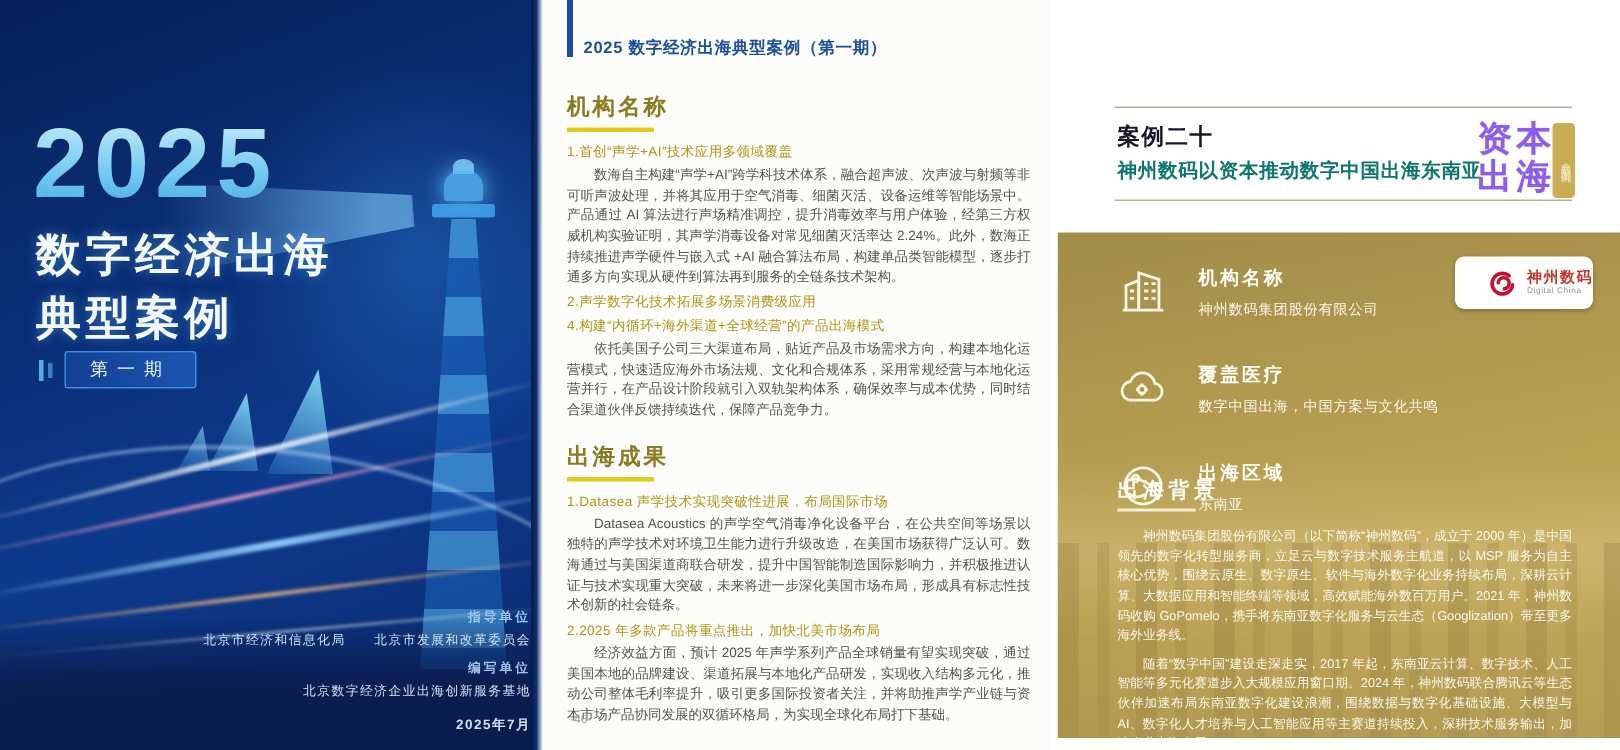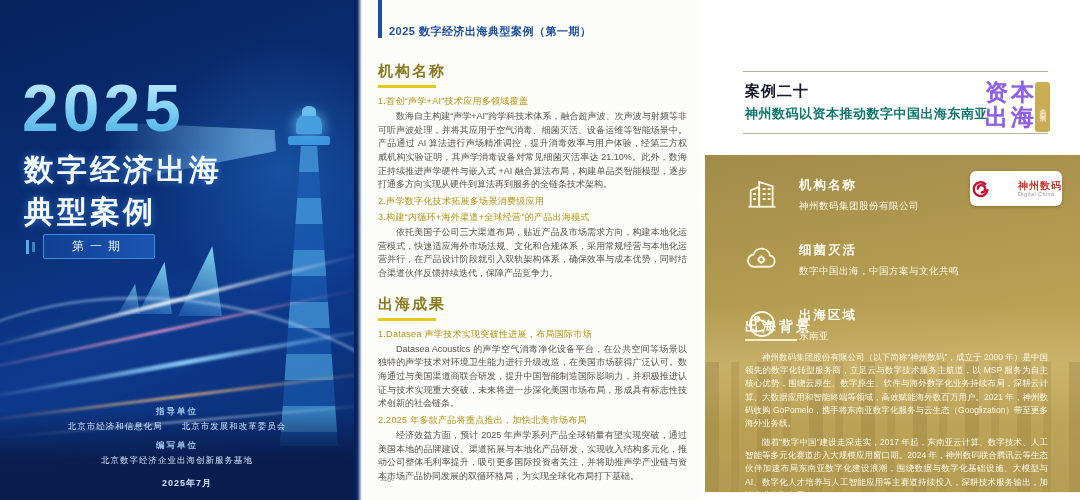--- a/index.html
+++ b/index.html
@@ -12,21 +12,21 @@
   .c-glow{position:absolute;left:150px;top:40px;width:260px;height:260px;border-radius:50%;
           background:radial-gradient(circle,rgba(60,160,255,.28) 0%,rgba(60,160,255,0) 70%);}
   .c-year{position:absolute;left:22px;top:70px;font-size:66px;font-weight:800;letter-spacing:4px;
           color:#7fd0f0;background:linear-gradient(180deg,#d6f3fd 0%,#79cdf2 55%,#3fa8e2 100%);
           -webkit-background-clip:text;background-clip:text;-webkit-text-fill-color:transparent;}
   .c-t1{position:absolute;left:24px;top:150px;font-size:30px;font-weight:800;color:#f4f9ff;letter-spacing:3px;text-shadow:0 0 8px rgba(90,180,255,.5);}
   .c-t2{position:absolute;left:24px;top:192px;font-size:30px;font-weight:800;color:#f4f9ff;letter-spacing:3px;text-shadow:0 0 8px rgba(90,180,255,.5);}
   .c-badge-wrap{position:absolute;left:26px;top:234px;display:flex;align-items:center;}
   .c-badge-tick{width:3px;height:14px;background:#5fc6f5;margin-right:3px;opacity:.85;}
   .c-badge-tick.t2{height:10px;opacity:.55;}
-  .c-badge{margin-left:5px;padding:3px 28px;font-size:12px;color:#eaf6ff;letter-spacing:6px;
+  .c-badge{margin-left:5px;padding:3px 16px;font-size:12px;color:#eaf6ff;letter-spacing:6px;
            background:linear-gradient(90deg,#123f92,#1b55b4);border:1px solid #3f8fd8;border-radius:2px;}
   
   .c-beam{position:absolute;left:108px;top:116px;width:168px;height:62px;transform:rotate(-4deg);
           background:linear-gradient(90deg,rgba(120,200,255,0) 0%,rgba(140,210,255,.55) 85%);
           clip-path:polygon(100% 32%,0 0,0 100%,100% 66%);filter:blur(1px);}
   .c-lh{position:absolute;left:268px;top:104px;width:86px;height:396px;}
   .c-lh .lamp{position:absolute;left:28px;top:10px;width:26px;height:20px;background:rgba(90,190,250,.75);
               border-radius:10px 10px 2px 2px;box-shadow:0 0 14px rgba(110,210,255,.9);}
   .c-lh .dome{position:absolute;left:34px;top:2px;width:14px;height:10px;background:rgba(130,215,255,.8);border-radius:50% 50% 0 0;}
   .c-lh .gallery{position:absolute;left:20px;top:32px;width:42px;height:9px;background:rgba(70,170,240,.8);border-radius:2px;}
@@ -41,21 +41,21 @@
   .c-streak{position:absolute;border-radius:50%;filter:blur(1px);}
   .k1{left:-40px;top:300px;width:420px;height:4px;background:linear-gradient(90deg,rgba(255,255,255,0),rgba(255,255,255,.85),rgba(255,255,255,0));transform:rotate(-14deg);}
   .k2{left:-60px;top:330px;width:440px;height:3px;background:linear-gradient(90deg,rgba(255,170,210,0),rgba(250,160,200,.8),rgba(255,170,210,0));transform:rotate(-12deg);}
   .k3{left:-30px;top:360px;width:430px;height:5px;background:linear-gradient(90deg,rgba(150,210,255,0),rgba(150,210,255,.9),rgba(150,210,255,0));transform:rotate(-10deg);}
   .k4{left:-50px;top:395px;width:460px;height:3px;background:linear-gradient(90deg,rgba(255,200,140,0),rgba(250,190,130,.75),rgba(255,200,140,0));transform:rotate(-7deg);}
   .k5{left:-20px;top:420px;width:420px;height:2px;background:linear-gradient(90deg,rgba(255,255,255,0),rgba(220,240,255,.7),rgba(255,255,255,0));transform:rotate(-5deg);}
   .c-curve{position:absolute;left:-140px;top:300px;width:640px;height:420px;border-radius:50%;
            border-top:3px solid rgba(190,225,255,.45);transform:rotate(9deg);filter:blur(1px);}
   .c-water{position:absolute;left:0;bottom:0;width:354px;height:90px;
            background:linear-gradient(180deg,rgba(8,25,70,0) 0%,rgba(10,26,72,.85) 55%,#081c4e 100%);}
-  .c-foot{position:absolute;left:0;bottom:10px;width:354px;text-align:center;color:#cfe2f8;}
+  .c-foot{position:absolute;left:0;bottom:10px;width:354px;text-align:right;color:#cfe2f8;}
   .c-foot .lab{font-size:8.5px;font-weight:700;color:#9fc4ec;letter-spacing:2px;margin-top:7px;}
   .c-foot .val{font-size:8.5px;margin-top:3px;letter-spacing:1px;}
   .c-foot .date{font-size:9px;margin-top:10px;letter-spacing:1px;font-weight:700;padding-left:20px;}
 
   
   #spine{position:absolute;left:354px;top:0;width:8px;height:500px;
          background:linear-gradient(90deg,#061a46 0%,#0e2f6e 45%,#ffffff 100%);}
 
   
   #pmid{position:absolute;left:362px;top:0;width:338px;height:500px;background:#fcfcfa;}
@@ -86,21 +86,21 @@
             linear-gradient(0deg,rgba(90,70,25,.55),rgba(90,70,25,0) 80%),
             repeating-linear-gradient(90deg,rgba(80,60,20,.5) 0 14px,rgba(80,60,20,0) 14px 26px,rgba(100,78,28,.45) 26px 34px,rgba(100,78,28,0) 34px 52px);}
   .r-row{position:absolute;left:40px;display:flex;align-items:flex-start;}
   .r-icon{width:34px;height:34px;flex:0 0 34px;color:#fdf6e2;}
   .r-icon svg{width:34px;height:34px;display:block;}
   .r-rowtx{margin-left:20px;}
   .r-lab{font-size:12.5px;font-weight:800;color:#fffdf4;letter-spacing:2px;}
   .r-val{font-size:9.5px;color:#fdf8ea;margin-top:6px;letter-spacing:.5px;}
   .row1{top:22px;} .row2{top:87px;} .row3{top:152px;}
   .r-logo{position:absolute;right:18px;top:16px;width:92px;height:35px;background:#ffffff;border-radius:6px;
-          box-shadow:0 1px 3px rgba(60,40,0,.35);display:flex;align-items:center;justify-content:space-between;}
+          box-shadow:0 1px 3px rgba(60,40,0,.35);display:flex;align-items:center;justify-content:flex-end;}
   .r-logo svg{width:22px;height:22px;margin-right:5px;}
   .r-logo .cn{font-size:10px;font-weight:800;color:#c43a2e;letter-spacing:1px;line-height:11px;}
   .r-logo .en{font-size:5.5px;color:#9a8f8f;letter-spacing:.4px;line-height:7px;}
   .r-bg-h{position:absolute;left:40px;top:163px;font-size:14px;font-weight:800;color:#fffdf4;letter-spacing:3px;}
   .r-bg-ul{position:absolute;left:40px;top:184px;width:52px;height:2px;background:#f5edd2;}
   .r-bg-txt{position:absolute;left:40px;right:32px;top:196px;}
   .r-bg-txt p{font-size:8.5px;color:#fdf8ea;line-height:1.55;text-align:justify;text-indent:2em;margin:0 0 6px 0;}
 </style>
 </head>
 <body>
@@ -149,23 +149,23 @@
 
   <div id="pmid">
     <div class="m-hbar"></div>
     <div class="m-head">2025 数字经济出海典型案例（第一期）</div>
 
     <div class="m-body">
       <div class="m-sec">机构名称</div>
       <div class="m-sec-ul"></div>
 
       <div class="m-sub">1.首创“声学+AI”技术应用多领域覆盖</div>
-      <p class="m-p">数海自主构建“声学+AI”跨学科技术体系，融合超声波、次声波与射频等非可听声波处理，并将其应用于空气消毒、细菌灭活、设备运维等智能场景中。产品通过 AI 算法进行声场精准调控，提升消毒效率与用户体验，经第三方权威机构实验证明，其声学消毒设备对常见细菌灭活率达 21.10%。此外，数海正持续推进声学硬件与嵌入式 +AI 融合算法布局，构建单品类智能模型，逐步打通多方向实现从硬件到算法再到服务的全链条技术架构。</p>
+      <p class="m-p">数海自主构建“声学+AI”跨学科技术体系，融合超声波、次声波与射频等非可听声波处理，并将其应用于空气消毒、细菌灭活、设备运维等智能场景中。产品通过 AI 算法进行声场精准调控，提升消毒效率与用户体验，经第三方权威机构实验证明，其声学消毒设备对常见细菌灭活率达 2.24%。此外，数海正持续推进声学硬件与嵌入式 +AI 融合算法布局，构建单品类智能模型，逐步打通多方向实现从硬件到算法再到服务的全链条技术架构。</p>
       <div class="m-sub">2.声学数字化技术拓展多场景消费级应用</div>
-      <div class="m-sub">3.构建“内循环+海外渠道+全球经营”的产品出海模式</div>
+      <div class="m-sub">4.构建“内循环+海外渠道+全球经营”的产品出海模式</div>
       <p class="m-p">依托美国子公司三大渠道布局，贴近产品及市场需求方向，构建本地化运营模式，快速适应海外市场法规、文化和合规体系，采用常规经营与本地化运营并行，在产品设计阶段就引入双轨架构体系，确保效率与成本优势，同时结合渠道伙伴反馈持续迭代，保障产品竞争力。</p>
 
       <div class="m-gap"></div>
       <div class="m-sec">出海成果</div>
       <div class="m-sec-ul"></div>
 
       <div class="m-sub">1.Datasea 声学技术实现突破性进展，布局国际市场</div>
       <p class="m-p">Datasea Acoustics 的声学空气消毒净化设备平台，在公共空间等场景以独特的声学技术对环境卫生能力进行升级改造，在美国市场获得广泛认可。数海通过与美国渠道商联合研发，提升中国智能制造国际影响力，并积极推进认证与技术实现重大突破，未来将进一步深化美国市场布局，形成具有标志性技术创新的社会链条。</p>
       <div class="m-sub">2.2025 年多款产品将重点推出，加快北美市场布局</div>
       <p class="m-p">经济效益方面，预计 2025 年声学系列产品全球销量有望实现突破，通过美国本地的品牌建设、渠道拓展与本地化产品研发，实现收入结构多元化，推动公司整体毛利率提升，吸引更多国际投资者关注，并将助推声学产业链与资本市场产品协同发展的双循环格局，为实现全球化布局打下基础。</p>
@@ -209,21 +209,21 @@
       <div class="r-row row2">
         <div class="r-icon">
           <svg viewBox="0 0 24 24" fill="none" stroke="currentColor" stroke-width="1.3">
             <path d="M7 17.5h10a4 4 0 0 0 .6-7.95A6 6 0 0 0 6 8.8 3.8 3.8 0 0 0 7 17.5z"></path>
             <circle cx="11.5" cy="12.5" r="1.8"></circle>
               <path d="M11.5 9.6v1.1M11.5 14.3v1.1M8.7 12.5h1.1M13.2 12.5h1.1"></path>
             <path d="M6.5 20.5h.01M9.5 21.5h.01M13 20.8h.01"></path>
           </svg>
         </div>
         <div class="r-rowtx">
-          <div class="r-lab">细菌灭活</div>
+          <div class="r-lab">覆盖医疗</div>
           <div class="r-val">数字中国出海，中国方案与文化共鸣</div>
         </div>
       </div>
 
       <div class="r-row row3">
         <div class="r-icon">
           <svg viewBox="0 0 24 24" fill="none" stroke="currentColor" stroke-width="1.3">
             <circle cx="12" cy="12" r="8.5"></circle>
             <path d="M4.5 9.5c3-1.5 6-1 8 .5s5 2 7 .8M5 15.5c2.5 1.8 5.5 2 8 .5"></path>
             <circle cx="8.5" cy="8.5" r="1.6"></circle>

